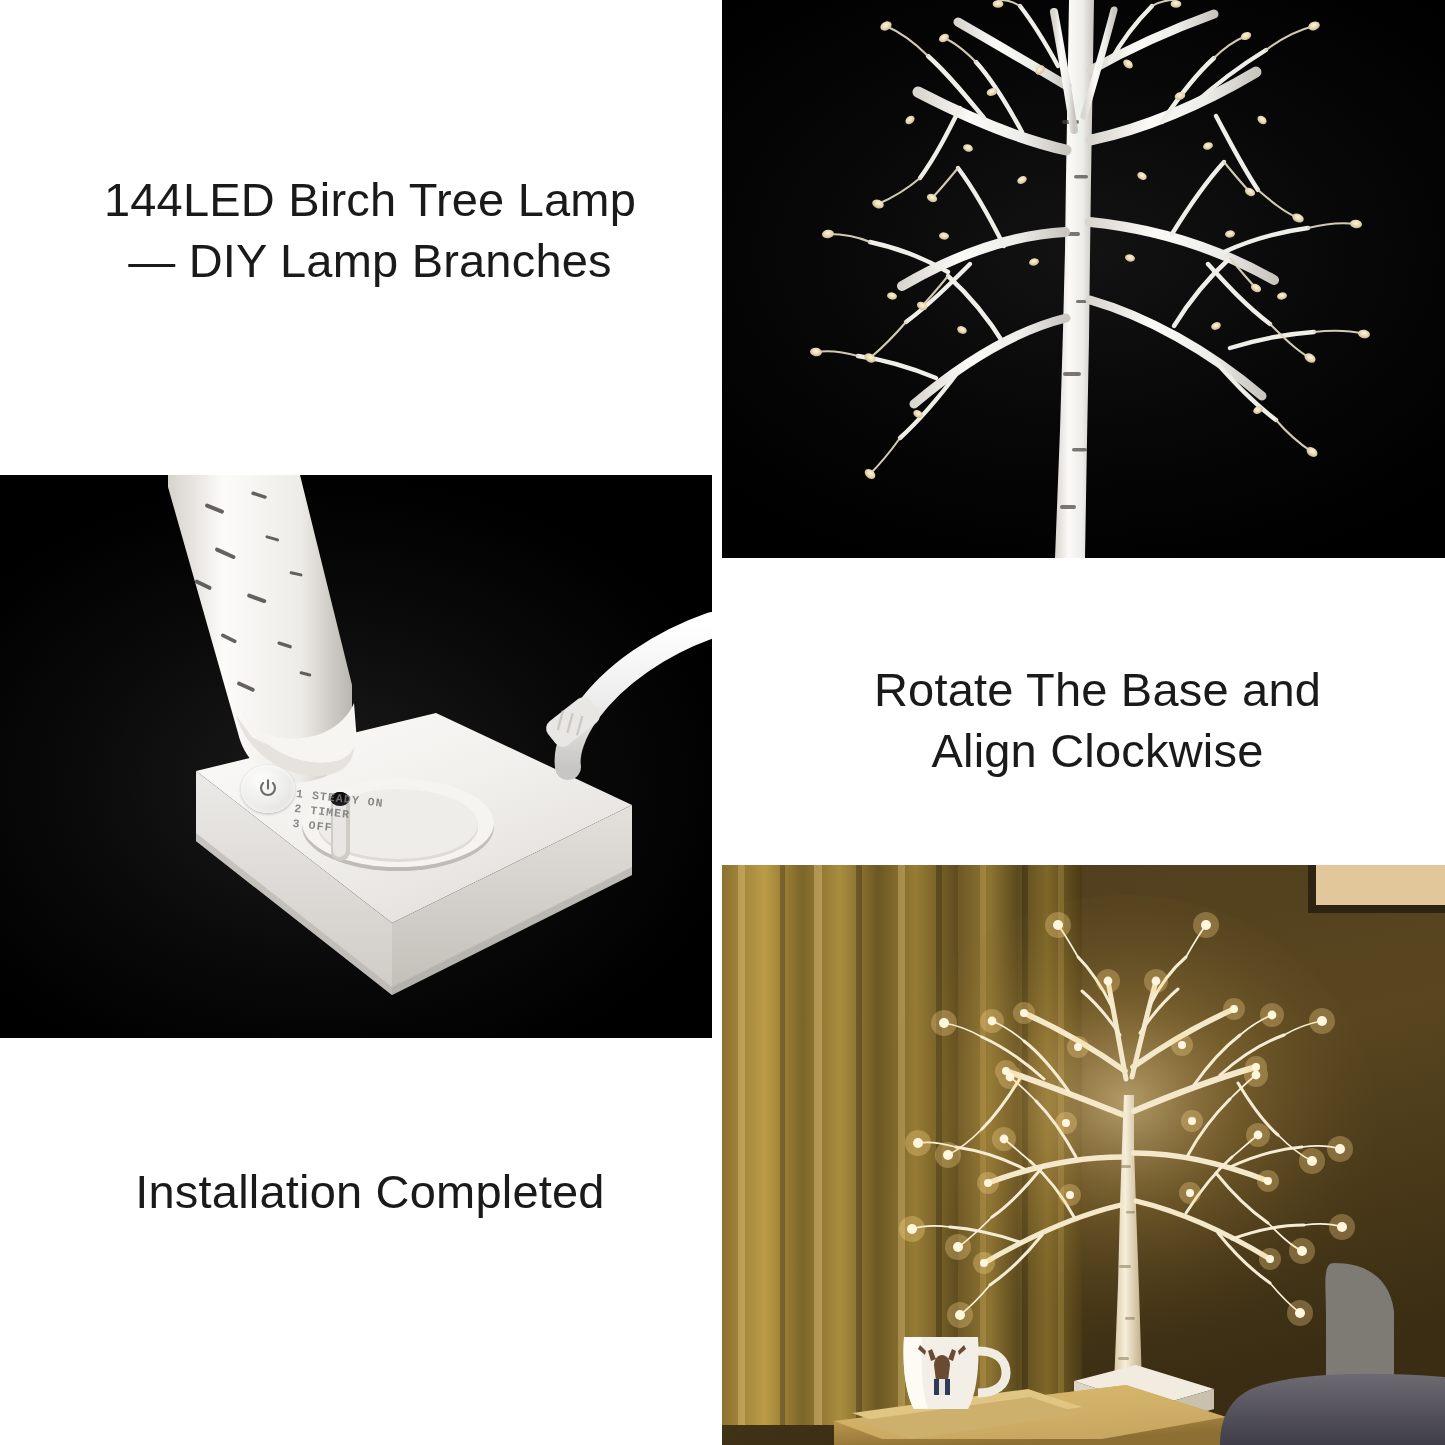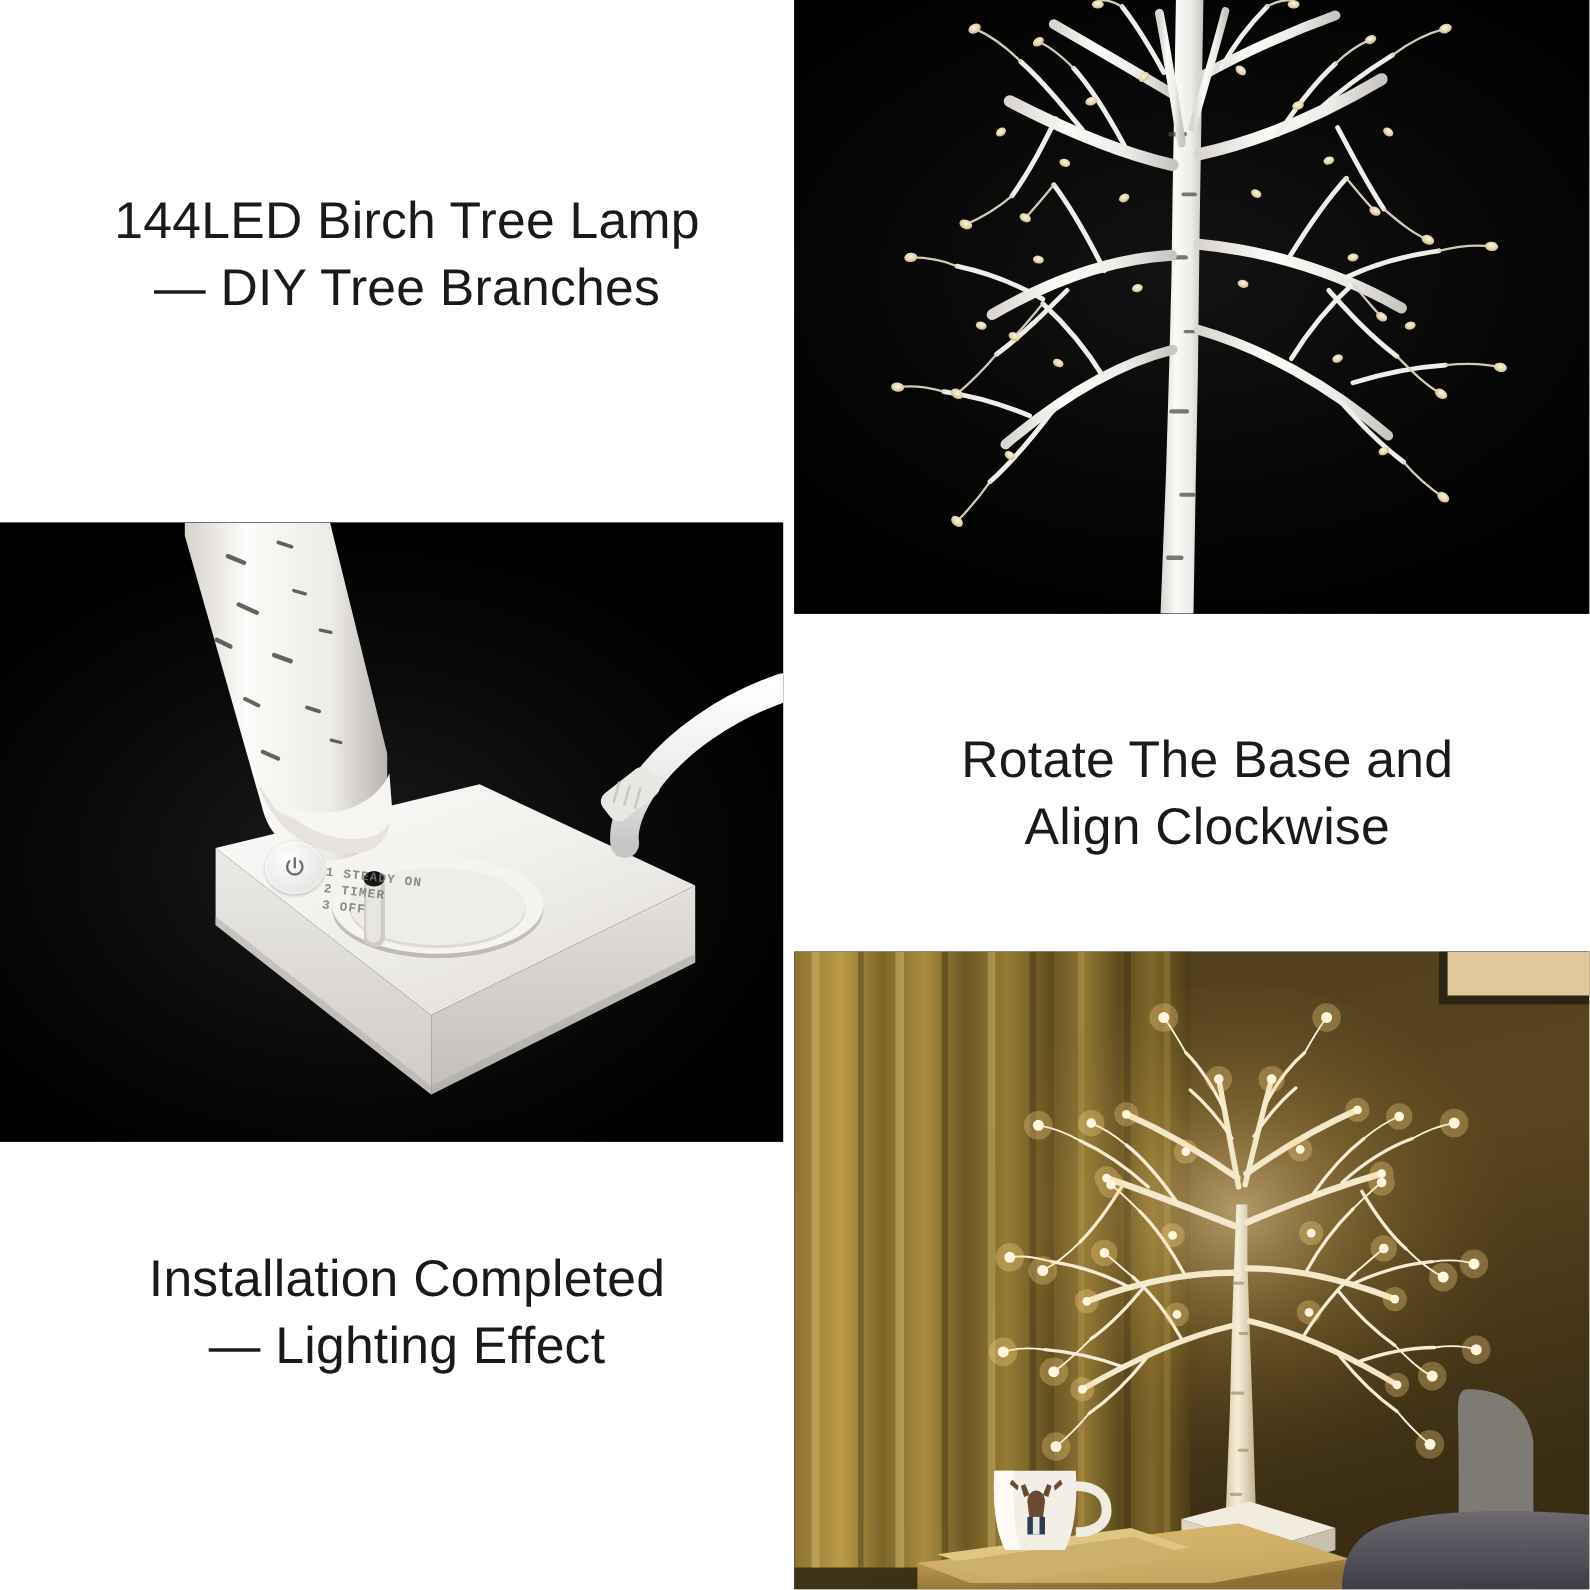--- a/index.html
+++ b/index.html
@@ -41,21 +41,21 @@
                  line-height:1.32; white-space:nowrap; font-weight:700;
                  opacity:.88; }
 </style>
 </head>
 <body>
 
 <div id="stage">
 
   <div class="textpanel" id="caption-title">
     <div class="tline">144LED Birch Tree Lamp</div>
-    <div class="tline">— DIY Tree Branches</div>
+    <div class="tline">— DIY Lamp Branches</div>
   </div>
 
   <div class="photo" id="photo-branches">
     <div class="pb-bg"></div>
     <svg class="branch-svg" viewBox="0 0 723 558" preserveAspectRatio="none">
       <defs>
         <linearGradient id="bark" x1="0" y1="0" x2="1" y2="0">
           <stop offset="0%" stop-color="#d9d5cf"></stop>
           <stop offset="35%" stop-color="#fbfaf7"></stop>
           <stop offset="70%" stop-color="#ededea"></stop>
@@ -288,21 +288,20 @@
 
     <div style="position:absolute; left:297px; top:311px; transform:rotate(6.5deg); transform-origin:left top;">
       <div class="mode-line">1 STEADY ON</div>
       <div class="mode-line">2 TIMER</div>
       <div class="mode-line">3 OFF</div>
     </div>
   </div>
 
   <div class="textpanel" id="caption-installed">
     <div class="tline">Installation Completed</div>
-    <div class="tline">— Lighting Effect</div>
   </div>
 
   <div class="photo" id="photo-room">
     <svg class="room-svg" viewBox="0 0 723 580" preserveAspectRatio="none">
       <defs>
         <linearGradient id="wallG" x1="0" y1="0" x2="0.3" y2="1">
           <stop offset="0%" stop-color="#4e3d1d"></stop>
           <stop offset="48%" stop-color="#594620"></stop>
           <stop offset="100%" stop-color="#3a2d13"></stop>
         </linearGradient>

